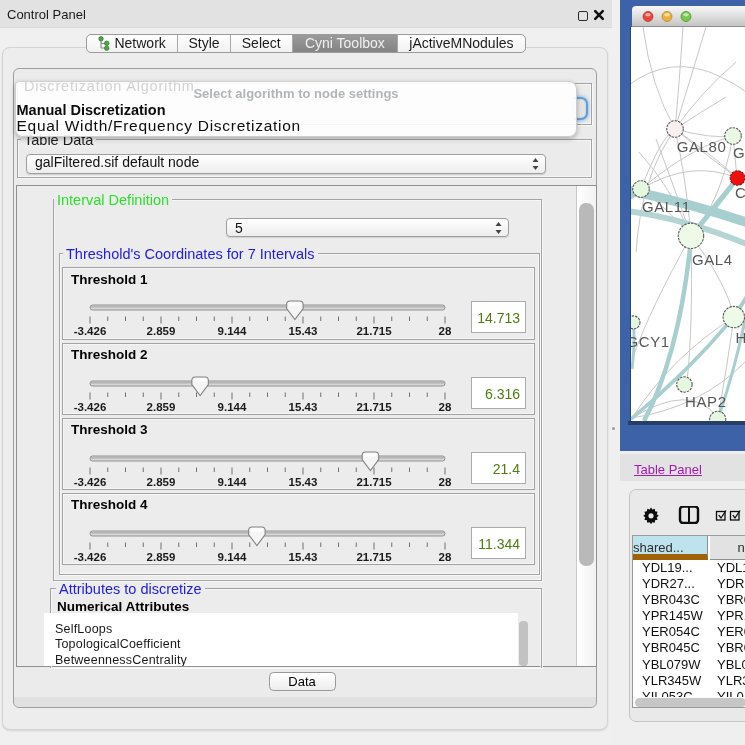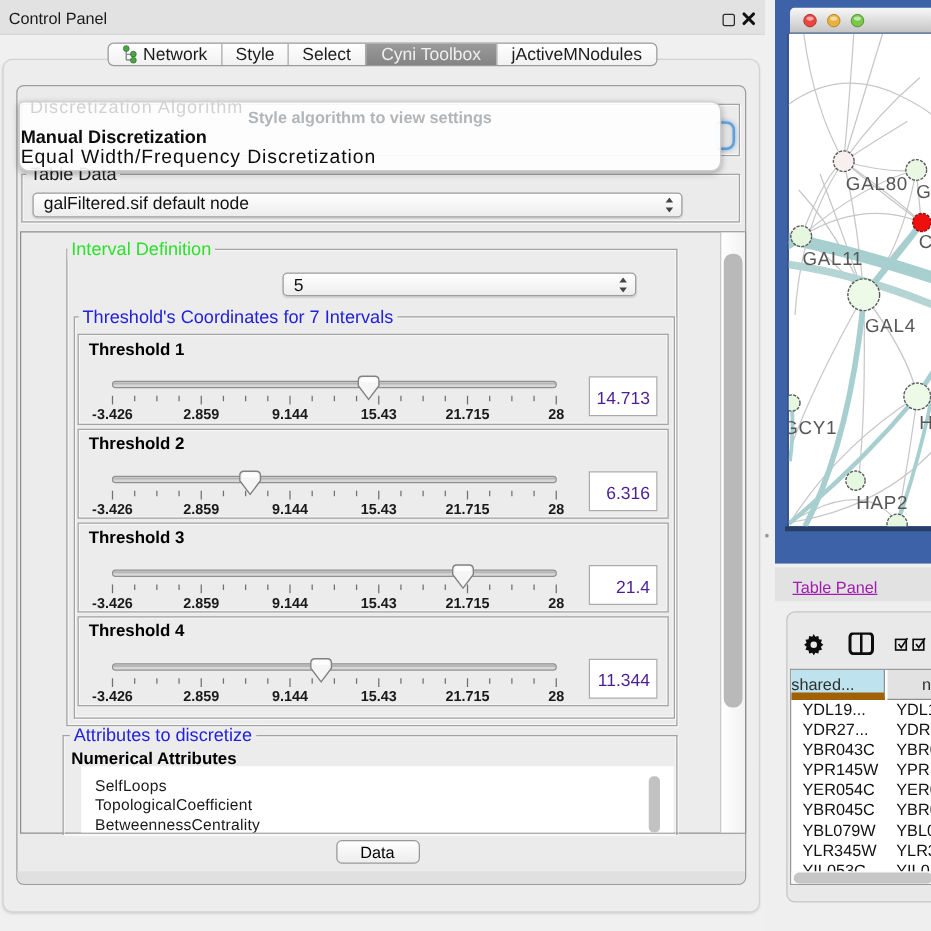--- a/index.html
+++ b/index.html
@@ -5,21 +5,21 @@
 .abs{position:absolute;}
 .seg{display:flex;border:1px solid #9b9b9b;border-radius:5px;background:linear-gradient(#ffffff,#f1f1f1);overflow:hidden;font-size:14px;color:#1c1c1c;}
 .seg .it{display:flex;align-items:center;justify-content:center;border-right:1px solid #a8a8a8;white-space:nowrap;}
 .seg .it:last-child{border-right:none;}
 .seg .sel{background:linear-gradient(#9a9a9a,#848484);color:#efefef;}
 .gbox{position:absolute;border:1px solid #a3a3a3;box-shadow:inset 0 0 0 1px rgba(255,255,255,.55),1px 1px 0 rgba(255,255,255,.65);}
 .gtitle{position:absolute;background:#ededed;padding:0 3px;font-size:14.5px;line-height:15px;white-space:nowrap;}
 .combo{position:absolute;border:1px solid #9e9e9e;border-radius:4px;background:linear-gradient(#ffffff,#ededed);box-shadow:0 1px 1px rgba(0,0,0,.12);font-size:14px;color:#111;}
 .combo .tx{position:absolute;left:8px;top:-1.5px;}
 .combo .ar{position:absolute;right:6px;top:50%;transform:translateY(-50%);width:7px;height:12px;}
-.vbox{position:absolute;background:#fff;border:1px solid #ababab;font-size:14px;color:#4c1d95;text-align:right;}
+.vbox{position:absolute;background:#fff;border:1px solid #ababab;font-size:14px;color:#4d7c0f;text-align:right;}
 </style></head>
 <body>
 <div class="abs" style="left:0;top:0;width:745px;height:745px;overflow:hidden;">
 
 <div class="abs" id="leftroot" style="left:0;top:0;width:620px;height:745px;background:#f0f0f0;">
 
   <div class="abs" style="left:0;top:0;width:612px;height:28px;background:#e2e2e2;border-bottom:1px solid #d8d8d8;"></div>
   <div class="abs" style="left:7px;top:7px;font-size:13px;color:#1a1a1a;">Control Panel</div>
   <div class="abs" style="left:578px;top:11px;width:9.5px;height:9.5px;border:1.5px solid #2a2a2a;border-radius:2px;"></div>
   <svg class="abs" style="left:592.5px;top:9px;" width="12" height="12" viewBox="0 0 12 12">
@@ -225,21 +225,21 @@
             <path d="M185.65,10.4 q0,-3.4 3.4,-3.4 h9.7 q3.4,0 3.4,3.4 v4.2 l-8.25,10.9 -8.25,-10.9 Z" fill="#f5f5f5" stroke="#828282" stroke-width="1.1"></path>
             <path d="M187.70000000000002,8.2 h12.4 v3.5 h-12.4 Z" fill="#ffffff" opacity=".75"></path>
           </svg>
           <div class="vbox" style="left:408px;top:33px;width:55px;height:32px;line-height:32px;padding-right:5px;">11.344</div>
         </div>
       </div>
 
   <div class="gbox" style="left:50px;top:587.5px;width:492px;height:80px;border-bottom:none;"></div>
   <div class="gtitle" style="left:56px;top:581.5px;color:#2121dc;background:#ececec;">Attributes to discretize</div>
   <div class="abs" style="left:57px;top:598.5px;font-size:13.5px;font-weight:bold;color:#000;">Numerical Attributes</div>
-  <div class="abs" style="left:65px;top:613px;width:474px;height:53px;background:#ffffff;overflow:hidden;">
+  <div class="abs" style="left:44px;top:613px;width:474px;height:53px;background:#ffffff;overflow:hidden;">
     <div style="font-size:12.5px;letter-spacing:.2px;color:#1a1a1a;padding-left:11px;line-height:15.7px;padding-top:8.5px;">SelfLoops<br>TopologicalCoefficient<br>BetweennessCentrality</div>
   </div>
   <div class="abs" style="left:519px;top:621px;width:8.5px;height:45px;background:#c2c2c2;border-radius:4px;"></div>
 
   <div class="abs" style="left:268.5px;top:672px;width:67px;height:18.5px;border:1px solid #999;border-radius:4.5px;background:linear-gradient(#ffffff,#ededed);text-align:center;font-size:13px;color:#000;line-height:17px;">Data</div>
 
 
   <div class="seg" style="position:absolute;left:86px;top:33.5px;height:19.5px;">
     <div class="it" style="width:91.3px;"><svg width="12" height="15" viewBox="0 0 12 15" style="margin-right:4px;">
             <path d="M3 3 V12 M3 7.5 H8.5 M3 12 H8.5" stroke="#8a8a8a" stroke-width="1.1" fill="none"></path>
@@ -248,21 +248,21 @@
             <circle cx="8.7" cy="12.2" r="2.3" fill="#4ca647" stroke="#2e6e2e" stroke-width=".6"></circle>
           </svg>Network</div>
     <div class="it" style="width:52.5px;">Style</div>
     <div class="it" style="width:61.9px;">Select</div>
     <div class="it sel" style="width:105.4px;">Cyni Toolbox</div>
     <div class="it" style="width:126.7px;">jActiveMNodules</div>
   </div>
 
   <div class="abs" style="left:15px;top:80.5px;width:562px;height:56px;background:rgba(255,255,255,.9);border:1px solid rgba(185,185,185,.7);border-radius:4px 8px 8px 8px;box-shadow:0 2px 5px rgba(0,0,0,.28);"></div>
   <div class="abs" style="left:24px;top:77.5px;font-size:14.5px;color:#d2d2d2;letter-spacing:.8px;">Discretization Algorithm</div>
-  <div class="abs" style="left:15px;top:86px;width:562px;text-align:center;font-size:13px;font-weight:bold;color:#b2b5b8;">Style algorithm to view settings</div>
+  <div class="abs" style="left:15px;top:86px;width:562px;text-align:center;font-size:13px;font-weight:bold;color:#b2b5b8;">Select algorithm to node settings</div>
   <div class="abs" style="left:16.5px;top:102px;font-size:14.5px;font-weight:bold;color:#0d0d0d;">Manual Discretization</div>
   <div class="abs" style="left:16.5px;top:117px;font-size:15.5px;color:#0d0d0d;letter-spacing:.72px;">Equal Width/Frequency Discretization</div>
 
   <div class="abs" style="left:612px;top:427px;width:3px;height:3px;background:#9a9a9a;border-radius:50%;"></div>
 </div>
 
 <div class="abs" style="left:620px;top:0;width:125px;height:451px;background:#3d62a7;"></div>
 
 <div class="abs" style="left:628px;top:420.5px;width:117px;height:4px;background:#273e69;"></div>
 <div class="abs" style="left:629.5px;top:27px;width:1.5px;height:394px;background:#2c4470;"></div>

